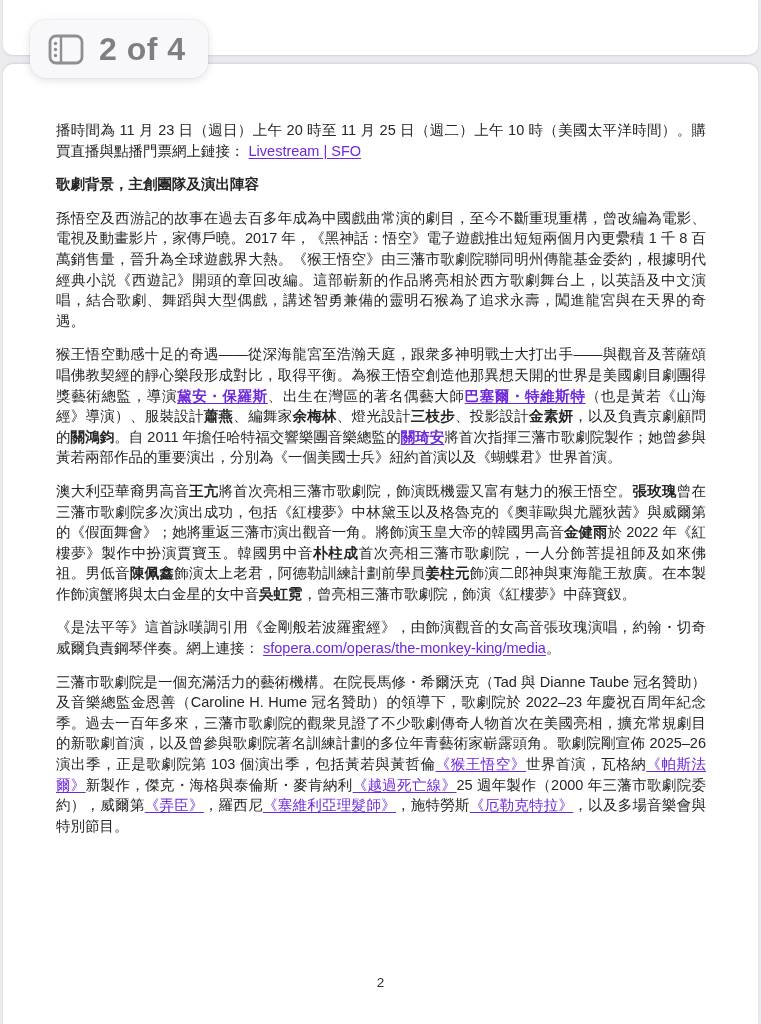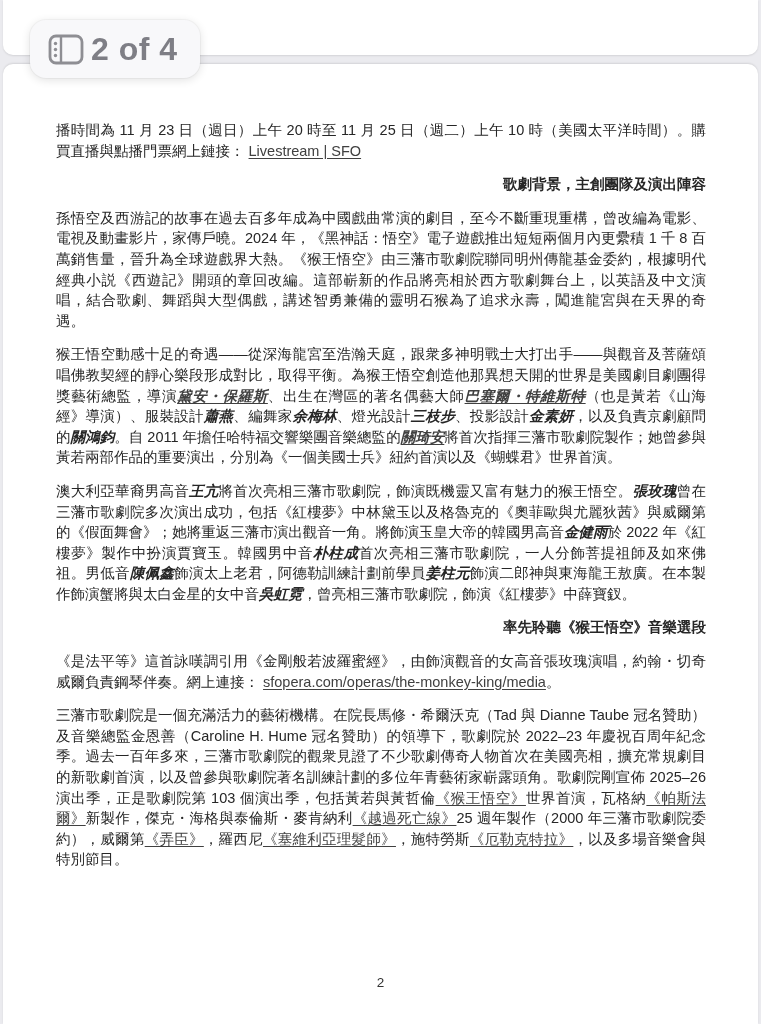--- a/index.html
+++ b/index.html
@@ -27,21 +27,21 @@
     box-shadow: 0 -1px 2px rgba(0,0,0,0.10);
     position: relative;
     overflow: hidden;
   }
 
   
   .badge {
     position: absolute;
     left: 30px; top: 20px;
     height: 58px;
-    display: flex; align-items: center; gap: 7px;
+    display: flex; align-items: center; gap: 15px;
     padding: 0 22px 0 18px;
     background: #f8f8fa;
     border-radius: 16px;
     box-shadow: 0 0 0 1px rgba(0,0,0,0.03), 0 2px 10px rgba(0,0,0,0.12);
     color: #7e7e85;
     font-size: 32px;
     font-weight: 600;
     letter-spacing: 0.5px;
     cursor: pointer;
     z-index: 5;
@@ -52,26 +52,26 @@
   .doc-content {
     padding: 56px 52px 0 53px;
     font-size: 14.5px;
     line-height: 20.6px;
     color: #262626;
     text-align: justify;
   }
   .para { margin: 0 0 13px 0; }
   .heading {
     margin: 6px 0 13px 0;
-    text-align: right;
+    text-align: left;
     font-weight: 700;
   }
-  .bold { font-weight: 700; font-style: italic; }
+  .bold { font-weight: 700; }
   a.link {
-    color: #404040;
+    color: #6d28d9;
     text-decoration: underline;
     text-underline-offset: 2px;
   }
   .page-number {
     position: absolute;
     left: 0; right: 0;
     bottom: 34px;
     text-align: center;
     font-size: 13.5px;
     color: #333333;
@@ -82,24 +82,23 @@
 
 <div class="viewport">
 
   <div class="page page-prev"></div>
   <div class="page-gap"></div>
 
   <div class="page page-current">
     <div class="doc-content" id="doc-content">
         <p class="para"><span>播時間為 11 月 23 日（週日）上午 20 時至 11 月 25 日（週二）上午 10 時（美國太平洋時間）。購買直播與點播門票網上鏈接： </span><a href="#" class="link">Livestream | SFO</a></p>
         <div class="heading"><span>歌劇背景，主創團隊及演出陣容</span></div>
-        <p class="para"><span>孫悟空及西游記的故事在過去百多年成為中國戲曲常演的劇目，至今不斷重現重構，曾改編為電影、電視及動畫影片，家傳戶曉。2024 年，《黑神話：悟空》電子遊戲推出短短兩個月內更纍積 1 千 8 百萬銷售量，晉升為全球遊戲界大熱。《猴王悟空》由三藩市歌劇院聯同明州傳龍基金委約，根據明代經典小説《西遊記》開頭的章回改編。這部嶄新的作品將亮相於西方歌劇舞台上，以英語及中文演唱，結合歌劇、舞蹈與大型偶戲，講述智勇兼備的靈明石猴為了追求永壽，闖進龍宮與在天界的奇遇。</span></p>
+        <p class="para"><span>孫悟空及西游記的故事在過去百多年成為中國戲曲常演的劇目，至今不斷重現重構，曾改編為電影、電視及動畫影片，家傳戶曉。2017 年，《黑神話：悟空》電子遊戲推出短短兩個月內更纍積 1 千 8 百萬銷售量，晉升為全球遊戲界大熱。《猴王悟空》由三藩市歌劇院聯同明州傳龍基金委約，根據明代經典小説《西遊記》開頭的章回改編。這部嶄新的作品將亮相於西方歌劇舞台上，以英語及中文演唱，結合歌劇、舞蹈與大型偶戲，講述智勇兼備的靈明石猴為了追求永壽，闖進龍宮與在天界的奇遇。</span></p>
         <p class="para"><span>猴王悟空動感十足的奇遇——從深海龍宮至浩瀚天庭，跟衆多神明戰士大打出手——與觀音及菩薩頌唱佛教契經的靜心樂段形成對比，取得平衡。為猴王悟空創造他那異想天開的世界是美國劇目劇團得獎藝術總監，導演</span><a href="#" class="link bold">黛安・保羅斯</a><span>、出生在灣區的著名偶藝大師</span><a href="#" class="link bold">巴塞爾・特維斯特</a><span>（也是黃若《山海經》導演）、服裝設計</span><span class="bold">蕭燕</span><span>、編舞家</span><span class="bold">余梅林</span><span>、燈光設計</span><span class="bold">三枝步</span><span>、投影設計</span><span class="bold">金素妍</span><span>，以及負責京劇顧問的</span><span class="bold">關鴻鈞</span><span>。自 2011 年擔任哈特福交響樂團音樂總監的</span><a href="#" class="link bold">關琦安</a><span>將首次指揮三藩市歌劇院製作；她曾參與黃若兩部作品的重要演出，分別為《一個美國士兵》紐約首演以及《蝴蝶君》世界首演。</span></p>
         <p class="para"><span>澳大利亞華裔男高音</span><span class="bold">王亢</span><span>將首次亮相三藩市歌劇院，飾演既機靈又富有魅力的猴王悟空。</span><span class="bold">張玫瑰</span><span>曾在三藩市歌劇院多次演出成功，包括《紅樓夢》中林黛玉以及格魯克的《奧菲歐與尤麗狄茜》與威爾第的《假面舞會》；她將重返三藩市演出觀音一角。將飾演玉皇大帝的韓國男高音</span><span class="bold">金健雨</span><span>於 2022 年《紅樓夢》製作中扮演賈寶玉。韓國男中音</span><span class="bold">朴柱成</span><span>首次亮相三藩市歌劇院，一人分飾菩提祖師及如來佛祖。男低音</span><span class="bold">陳佩鑫</span><span>飾演太上老君，阿德勒訓練計劃前學員</span><span class="bold">姜柱元</span><span>飾演二郎神與東海龍王敖廣。在本製作飾演蟹將與太白金星的女中音</span><span class="bold">吳虹霓</span><span>，曾亮相三藩市歌劇院，飾演《紅樓夢》中薛寶釵。</span></p>
-        <div class="heading"><span>率先聆聽《猴王悟空》音樂選段</span></div>
         <p class="para"><span>《是法平等》這首詠嘆調引用《金剛般若波羅蜜經》，由飾演觀音的女高音張玫瑰演唱，約翰・切奇威爾負責鋼琴伴奏。網上連接： </span><a href="#" class="link">sfopera.com/operas/the-monkey-king/media</a><span>。</span></p>
         <p class="para"><span>三藩市歌劇院是一個充滿活力的藝術機構。在院長馬修・希爾沃克（Tad 與 Dianne Taube 冠名贊助）及音樂總監金恩善（Caroline H. Hume 冠名贊助）的領導下，歌劇院於 2022–23 年慶祝百周年紀念季。過去一百年多來，三藩市歌劇院的觀衆見證了不少歌劇傳奇人物首次在美國亮相，擴充常規劇目的新歌劇首演，以及曾參與歌劇院著名訓練計劃的多位年青藝術家嶄露頭角。歌劇院剛宣佈 2025–26 演出季，正是歌劇院第 103 個演出季，包括黃若與黃哲倫</span><a href="#" class="link">《猴王悟空》</a><span>世界首演，瓦格納</span><a href="#" class="link">《帕斯法爾》</a><span>新製作，傑克・海格與泰倫斯・麥肯納利</span><a href="#" class="link">《越過死亡線》</a><span>25 週年製作（2000 年三藩市歌劇院委約），威爾第</span><a href="#" class="link">《弄臣》</a><span>，羅西尼</span><a href="#" class="link">《塞維利亞理髮師》</a><span>，施特勞斯</span><a href="#" class="link">《厄勒克特拉》</a><span>，以及多場音樂會與特別節目。</span></p>
       </div>
     <div class="page-number">2</div>
   </div>
 
   <div class="badge">
     <span>
       <svg width="36" height="31" viewBox="0 0 36 31">
         <rect x="2" y="2" width="32" height="27" rx="6" fill="none" stroke="#8e8e93" stroke-width="2.8"></rect>

